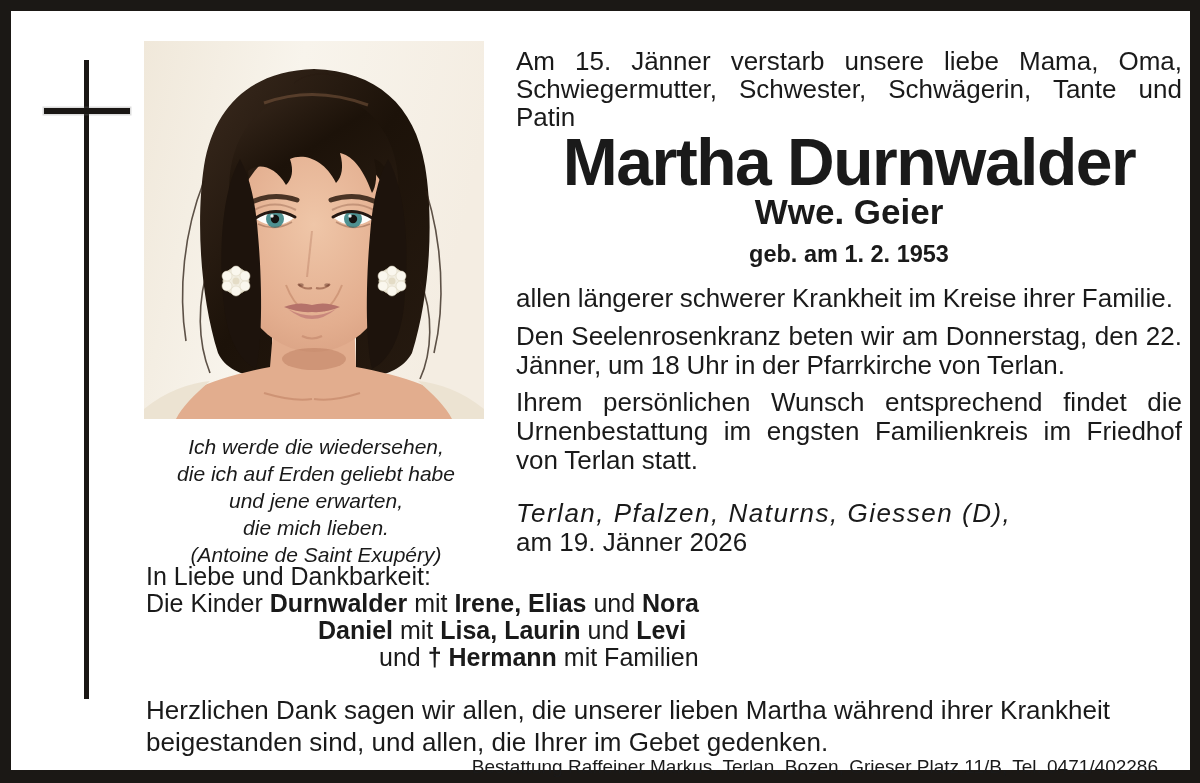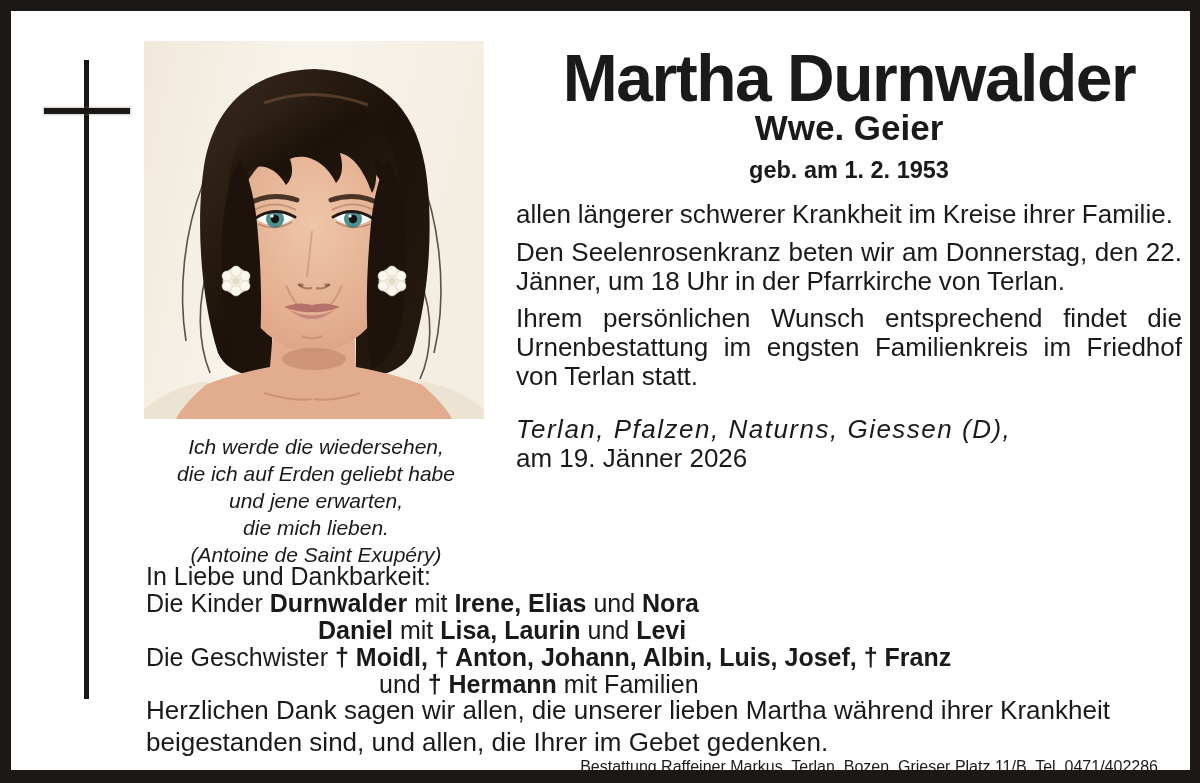--- a/index.html
+++ b/index.html
@@ -47,21 +47,21 @@
   .family{position:absolute;left:135px;top:552px;width:1045px;font-size:25px;line-height:27px;}
   .family p{margin:0;}
   .fam-indent1{margin-left:172px !important;}
   .fam-indent2{margin-left:233px !important;}
   .family b{font-weight:bold;}
 
   
   .thanks{position:absolute;left:135px;top:683px;width:1040px;font-size:26px;line-height:32px;}
 
   
-  .footer{position:absolute;right:32px;top:746px;font-size:16px;line-height:20px;text-align:right;}
+  .footer{position:absolute;right:32px;top:746px;font-size:19px;line-height:20px;text-align:right;}
 </style>
 </head>
 <body>
 
 <div class="page">
   <div class="sheet">
 
     <div>
       <div class="cross-v"></div>
       <div class="cross-h"></div>
@@ -174,37 +174,37 @@
 
     <div class="quote">
       <div>Ich werde die wiedersehen,</div>
       <div>die ich auf Erden geliebt habe</div>
       <div>und jene erwarten,</div>
       <div>die mich lieben.</div>
       <div>(Antoine de Saint Exupéry)</div>
     </div>
 
     <div class="col">
+      <p class="intro">Am 15. Jänner verstarb unsere liebe Mama, Oma, Schwiegermutter, Schwester, Schwägerin, Tante und Patin</p>
       <p class="name">Martha Durnwalder</p>
       <p class="widow">Wwe. Geier</p>
       <div class="dates">
         <span>geb. am 1. 2. 1953</span>
       </div>
       <p class="bodytext p1">allen längerer schwerer Krankheit im Kreise ihrer Familie.</p>
       <p class="bodytext p2">Den Seelenrosenkranz beten wir am Donnerstag, den 22. Jänner, um 18 Uhr in der Pfarrkirche von Terlan.</p>
       <p class="bodytext p3">Ihrem persönlichen Wunsch entsprechend findet die Urnenbestattung im engsten Familienkreis im Friedhof von Terlan statt.</p>
       <p class="places">Terlan, Pfalzen, Naturns, Giessen (D),</p>
       <p class="dateline">am 19. Jänner 2026</p>
     </div>
 
     <div class="family">
       <p>In Liebe und Dankbarkeit:</p>
       <p><span>Die Kinder </span><b>Durnwalder</b><span> mit </span><b>Irene, Elias</b><span> und </span><b>Nora</b></p>
       <p class="fam-indent1"><b>Daniel</b><span> mit </span><b>Lisa, Laurin</b><span> und </span><b>Levi</b></p>
-      <p><span>Die Geschwister </span><b>† Moidl, † Anton, Johann, Albin, Luis, Josef, † Franz</b></p>
       <p class="fam-indent2"><span>und </span><b>† Hermann</b><span> mit Familien</span></p>
     </div>
 
     <div class="thanks">Herzlichen Dank sagen wir allen, die unserer lieben Martha während ihrer Krankheit beigestanden sind, und allen, die Ihrer im Gebet gedenken.</div>
 
     <div class="footer">Bestattung Raffeiner Markus, Terlan, Bozen, Grieser Platz 11/B, Tel. 0471/402286</div>
 
   </div>
 </div>
 

